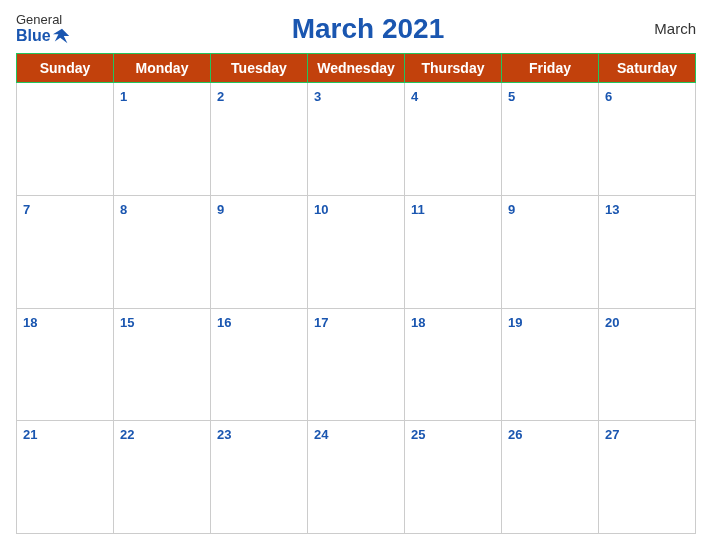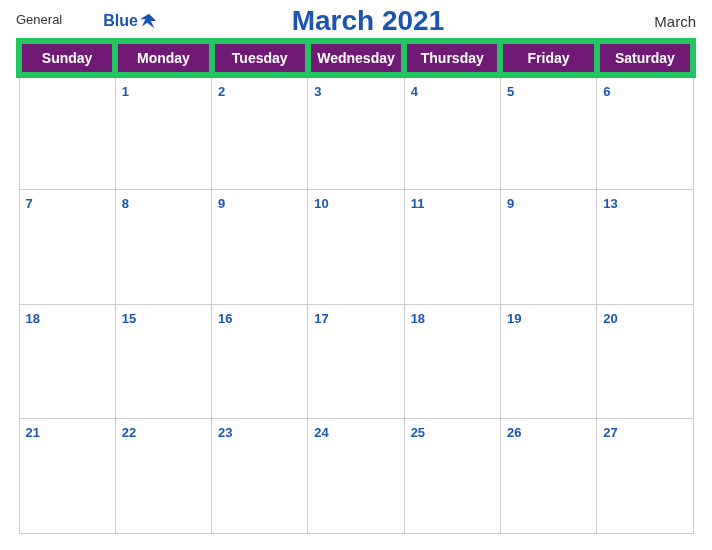--- a/index.html
+++ b/index.html
@@ -16,23 +16,23 @@
     .header {
       width: 100%;
       display: flex;
       align-items: center;
       justify-content: space-between;
       margin-bottom: 8px;
       position: relative;
     }
     .logo {
       display: flex;
+      flex-direction: column;
       align-items: flex-start;
       width: 90px;
-      gap: 41px;
     }
     .logo-general {
       font-size: 13px;
       color: #333;
       font-weight: normal;
     }
     .logo-blue {
       font-size: 16px;
       color: #1a56b0;
       font-weight: bold;
@@ -58,26 +58,26 @@
       color: #333;
       width: 90px;
       text-align: right;
     }
     .calendar {
       width: 100%;
       border-collapse: collapse;
       flex: 1;
     }
     .calendar th {
-      background-color: #701a75;
+      background-color: #c2410c;
       color: #fff;
       text-align: center;
       padding: 6px 4px;
       font-size: 14px;
-      border: 6px solid #22c55e;
+      border: 1px solid #22c55e;
     }
     .calendar td {
       border: 1px solid #ccc;
       vertical-align: top;
       padding: 4px 6px;
       height: 72px;
       width: calc(100% / 7);
     }
     .day-num {
       font-size: 13px;

